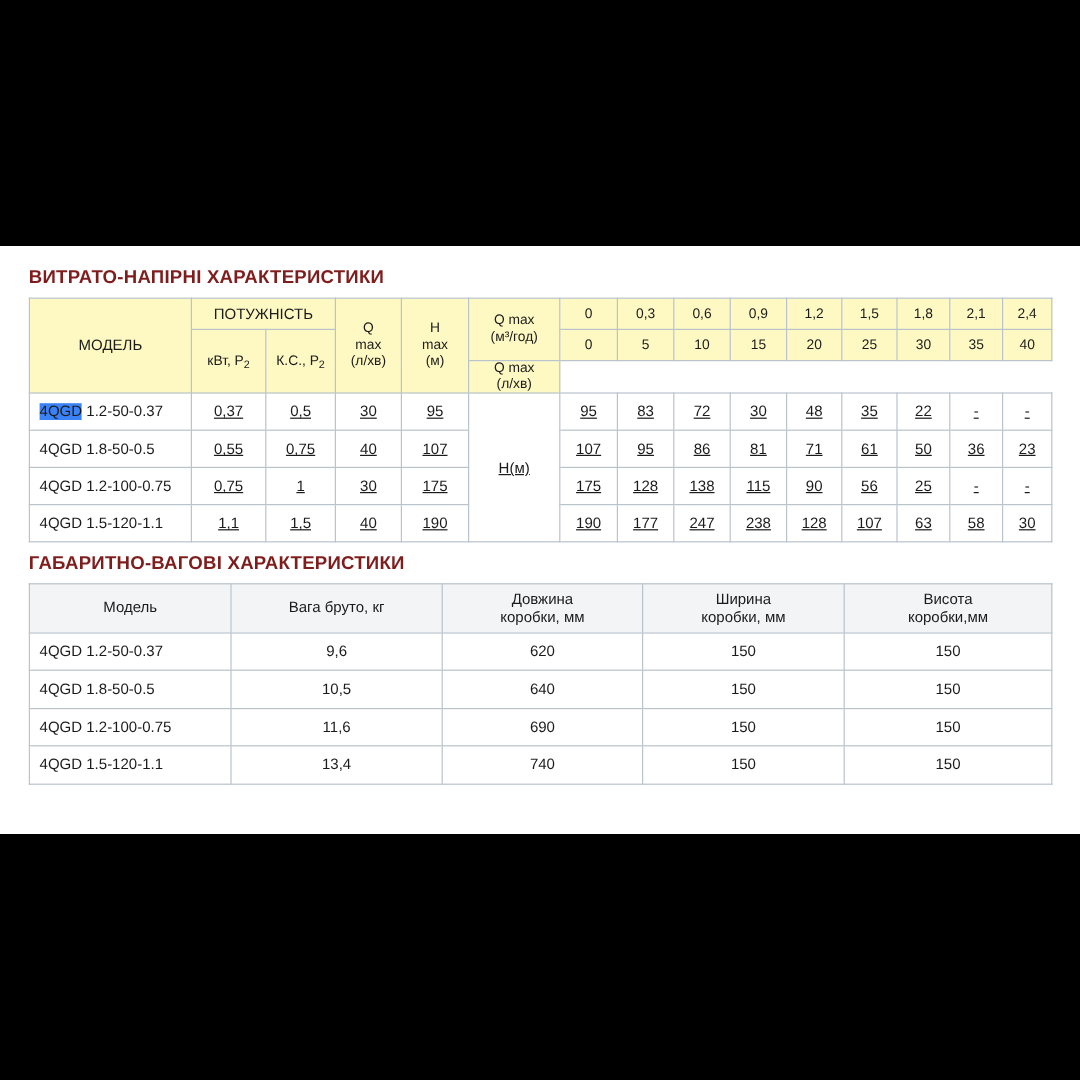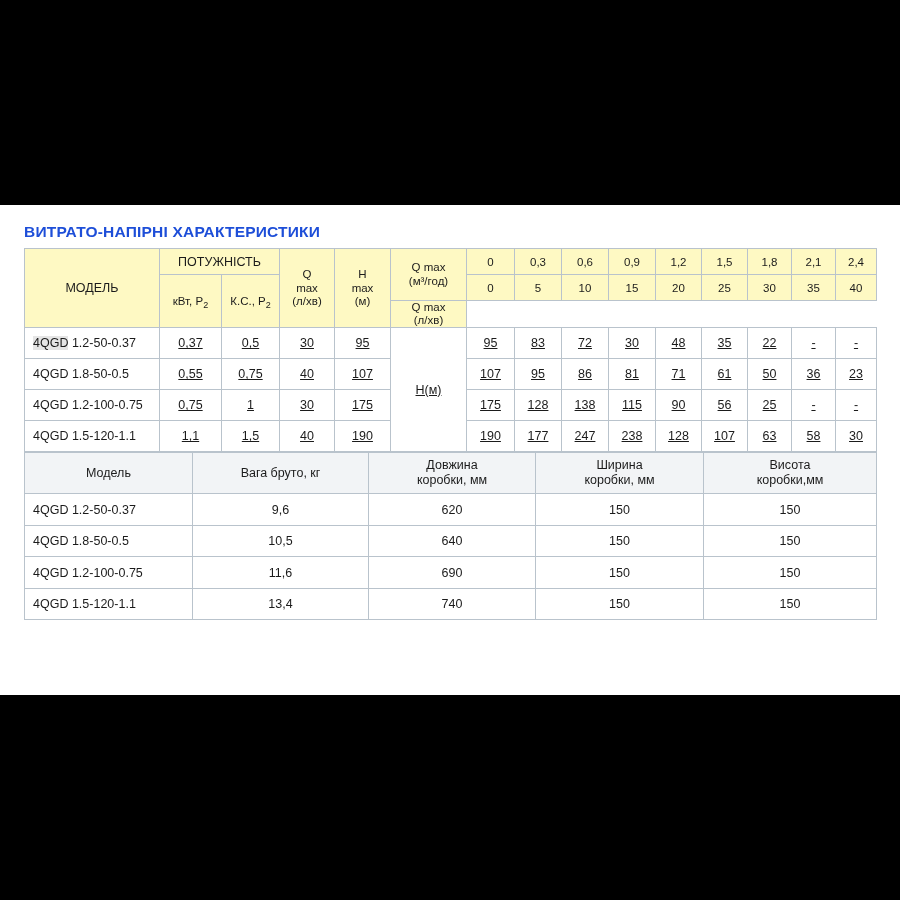--- a/index.html
+++ b/index.html
@@ -19,21 +19,21 @@
     top: 205px;
     width: 900px;
     height: 490px;
     background: #ffffff;
   }
   .inner {
     padding: 18px 24px 0 24px;
     box-sizing: border-box;
   }
   .section-title {
-    color: #1d4ed8;
+    color: #7f1d1d;
     font-size: 15.5px;
     font-weight: bold;
     letter-spacing: 0.2px;
     margin: 0 0 8px 0;
     line-height: 1.1;
   }
   .section-title.second {
     margin-top: 9px;
     margin-bottom: 7px;
   }
@@ -70,21 +70,21 @@
     text-decoration: underline;
   }
   #flow-table .small {
     font-size: 11.5px;
     line-height: 1.15;
   }
   #flow-table .sub {
     font-size: 11.5px;
   }
   .sel {
-    background: #e5e5e5;
+    background: #3b82f6;
   }
   sub {
     font-size: 9px;
     vertical-align: baseline;
     position: relative;
     top: 3px;
   }
   
   #dim-table {
     width: 852px;
@@ -252,20 +252,21 @@
           <td class="datacell">238</td>
           <td class="datacell">128</td>
           <td class="datacell">107</td>
           <td class="datacell">63</td>
           <td class="datacell">58</td>
           <td class="datacell">30</td>
         </tr>
       </tbody>
     </table>
 
+    <div class="section-title second">ГАБАРИТНО-ВАГОВІ ХАРАКТЕРИСТИКИ</div>
 
     <table id="dim-table">
       <colgroup>
         <col style="width:168px">
         <col style="width:176px">
         <col style="width:167px">
         <col style="width:168px">
         <col style="width:173px">
       </colgroup>
       <tbody>

